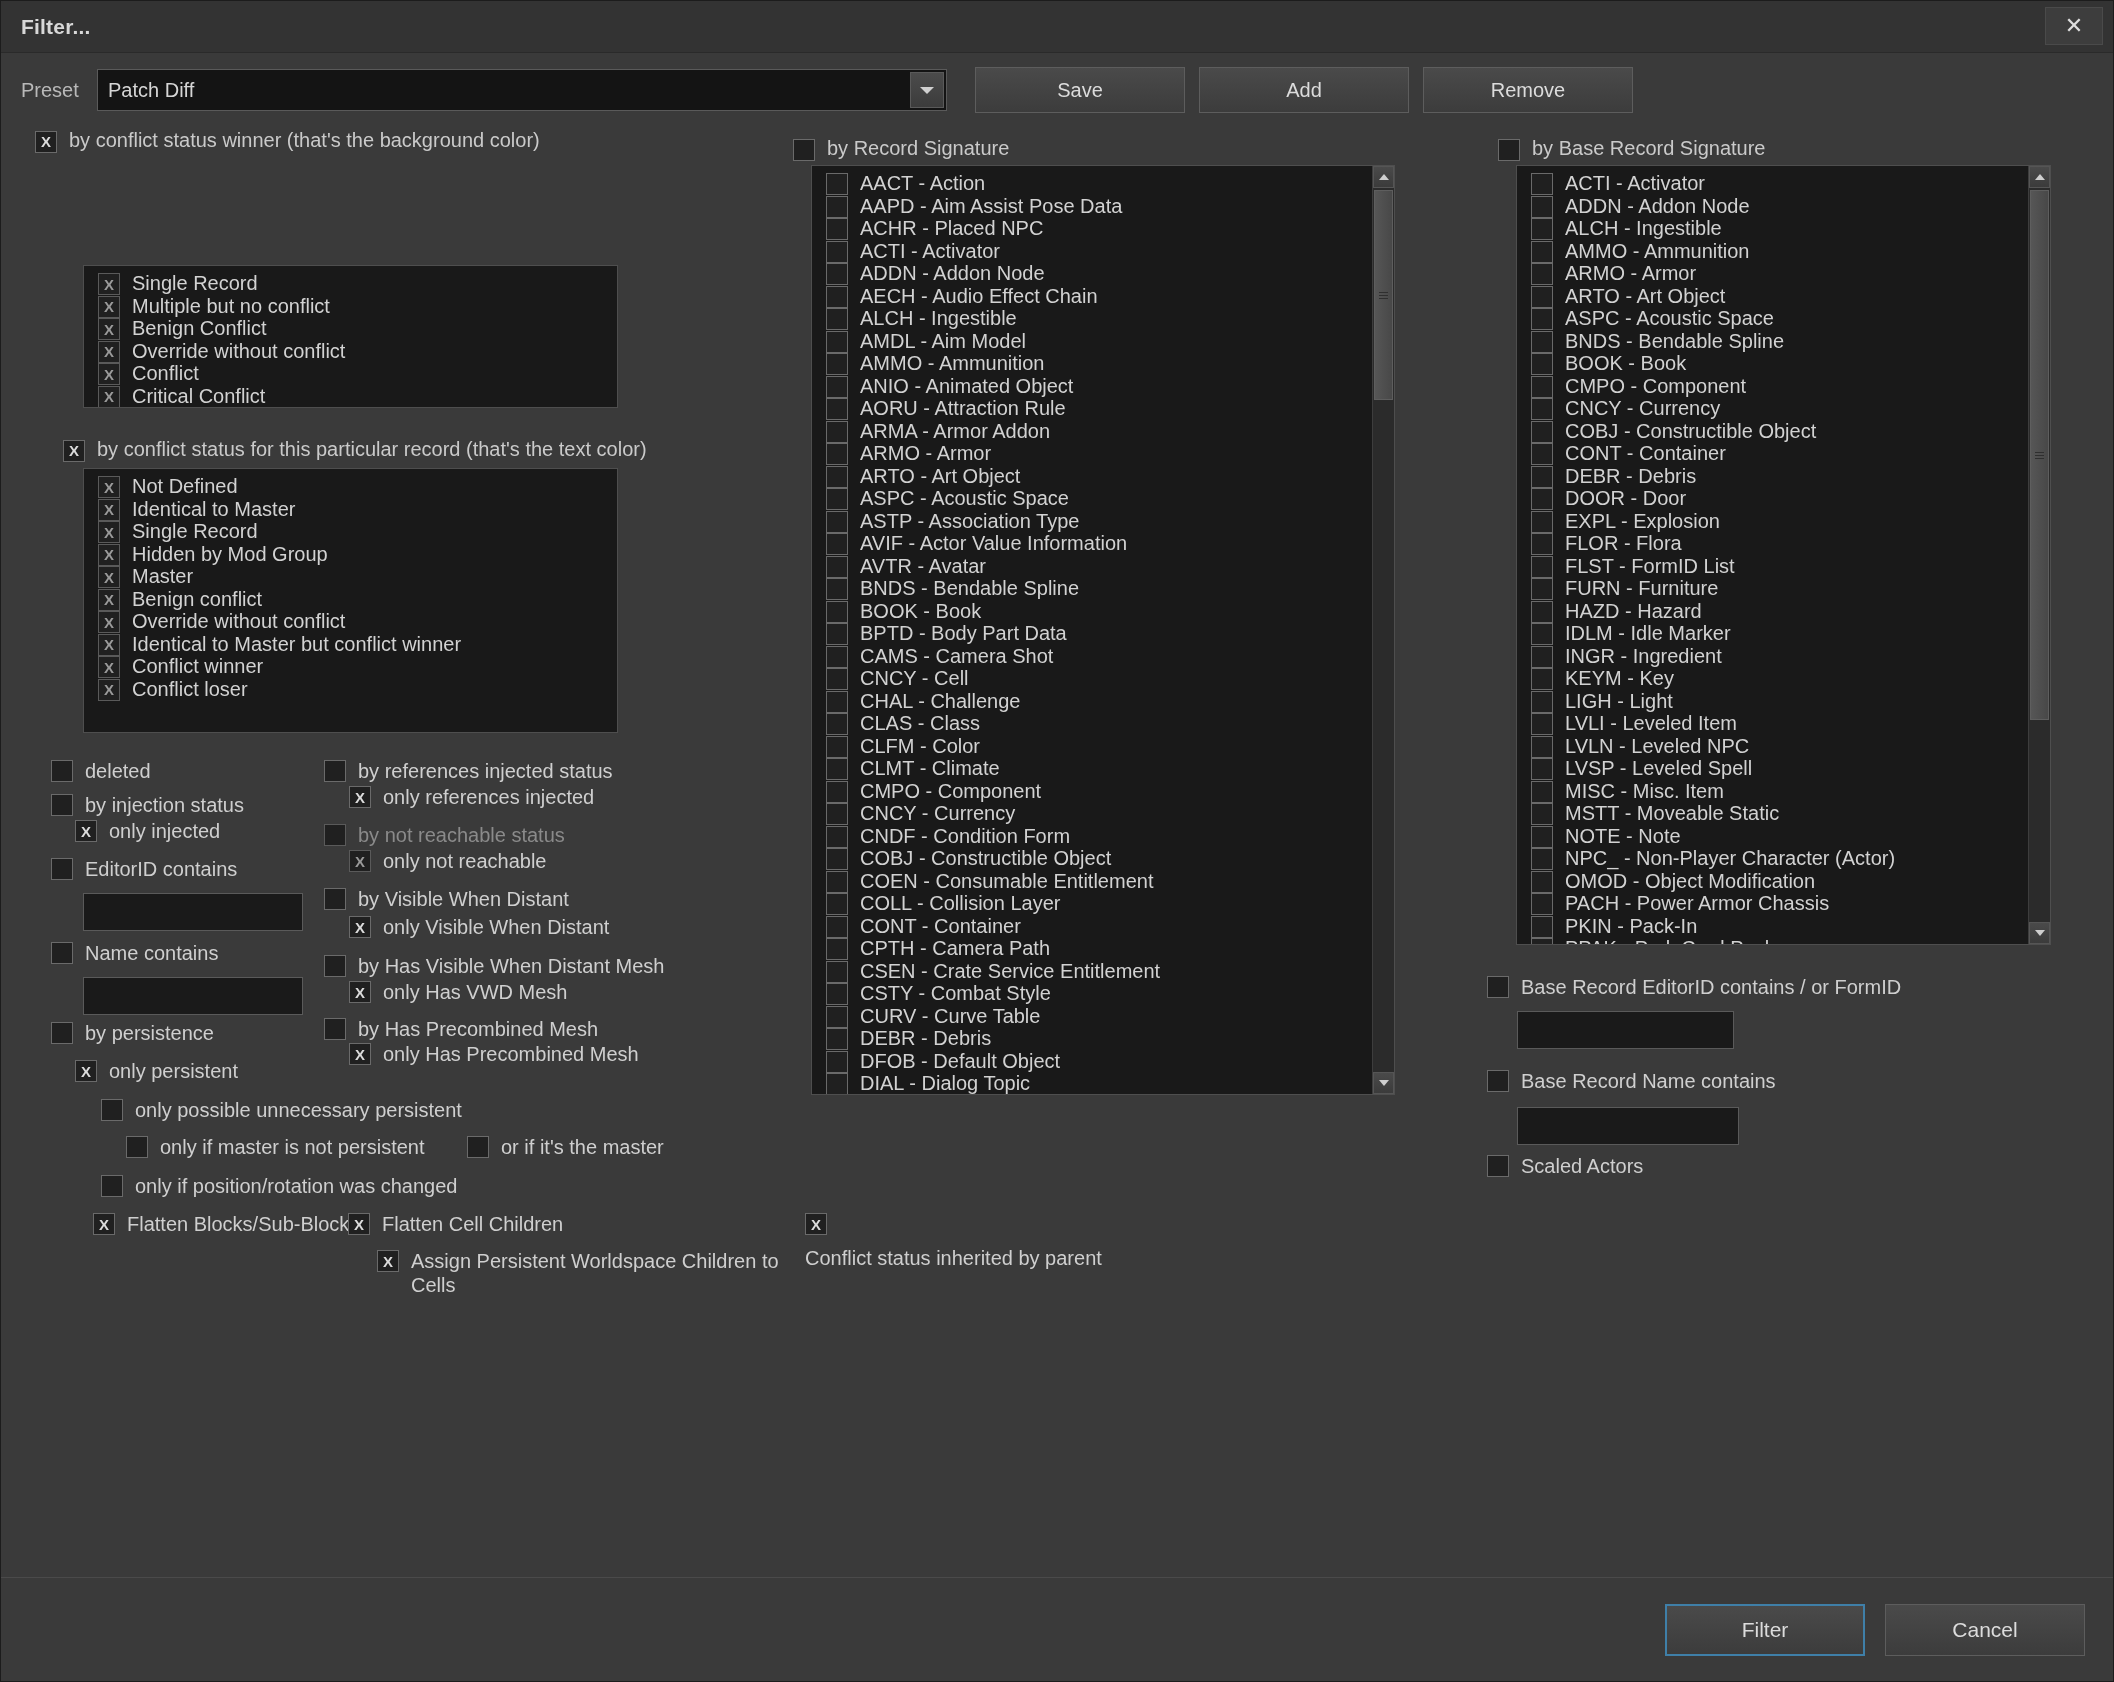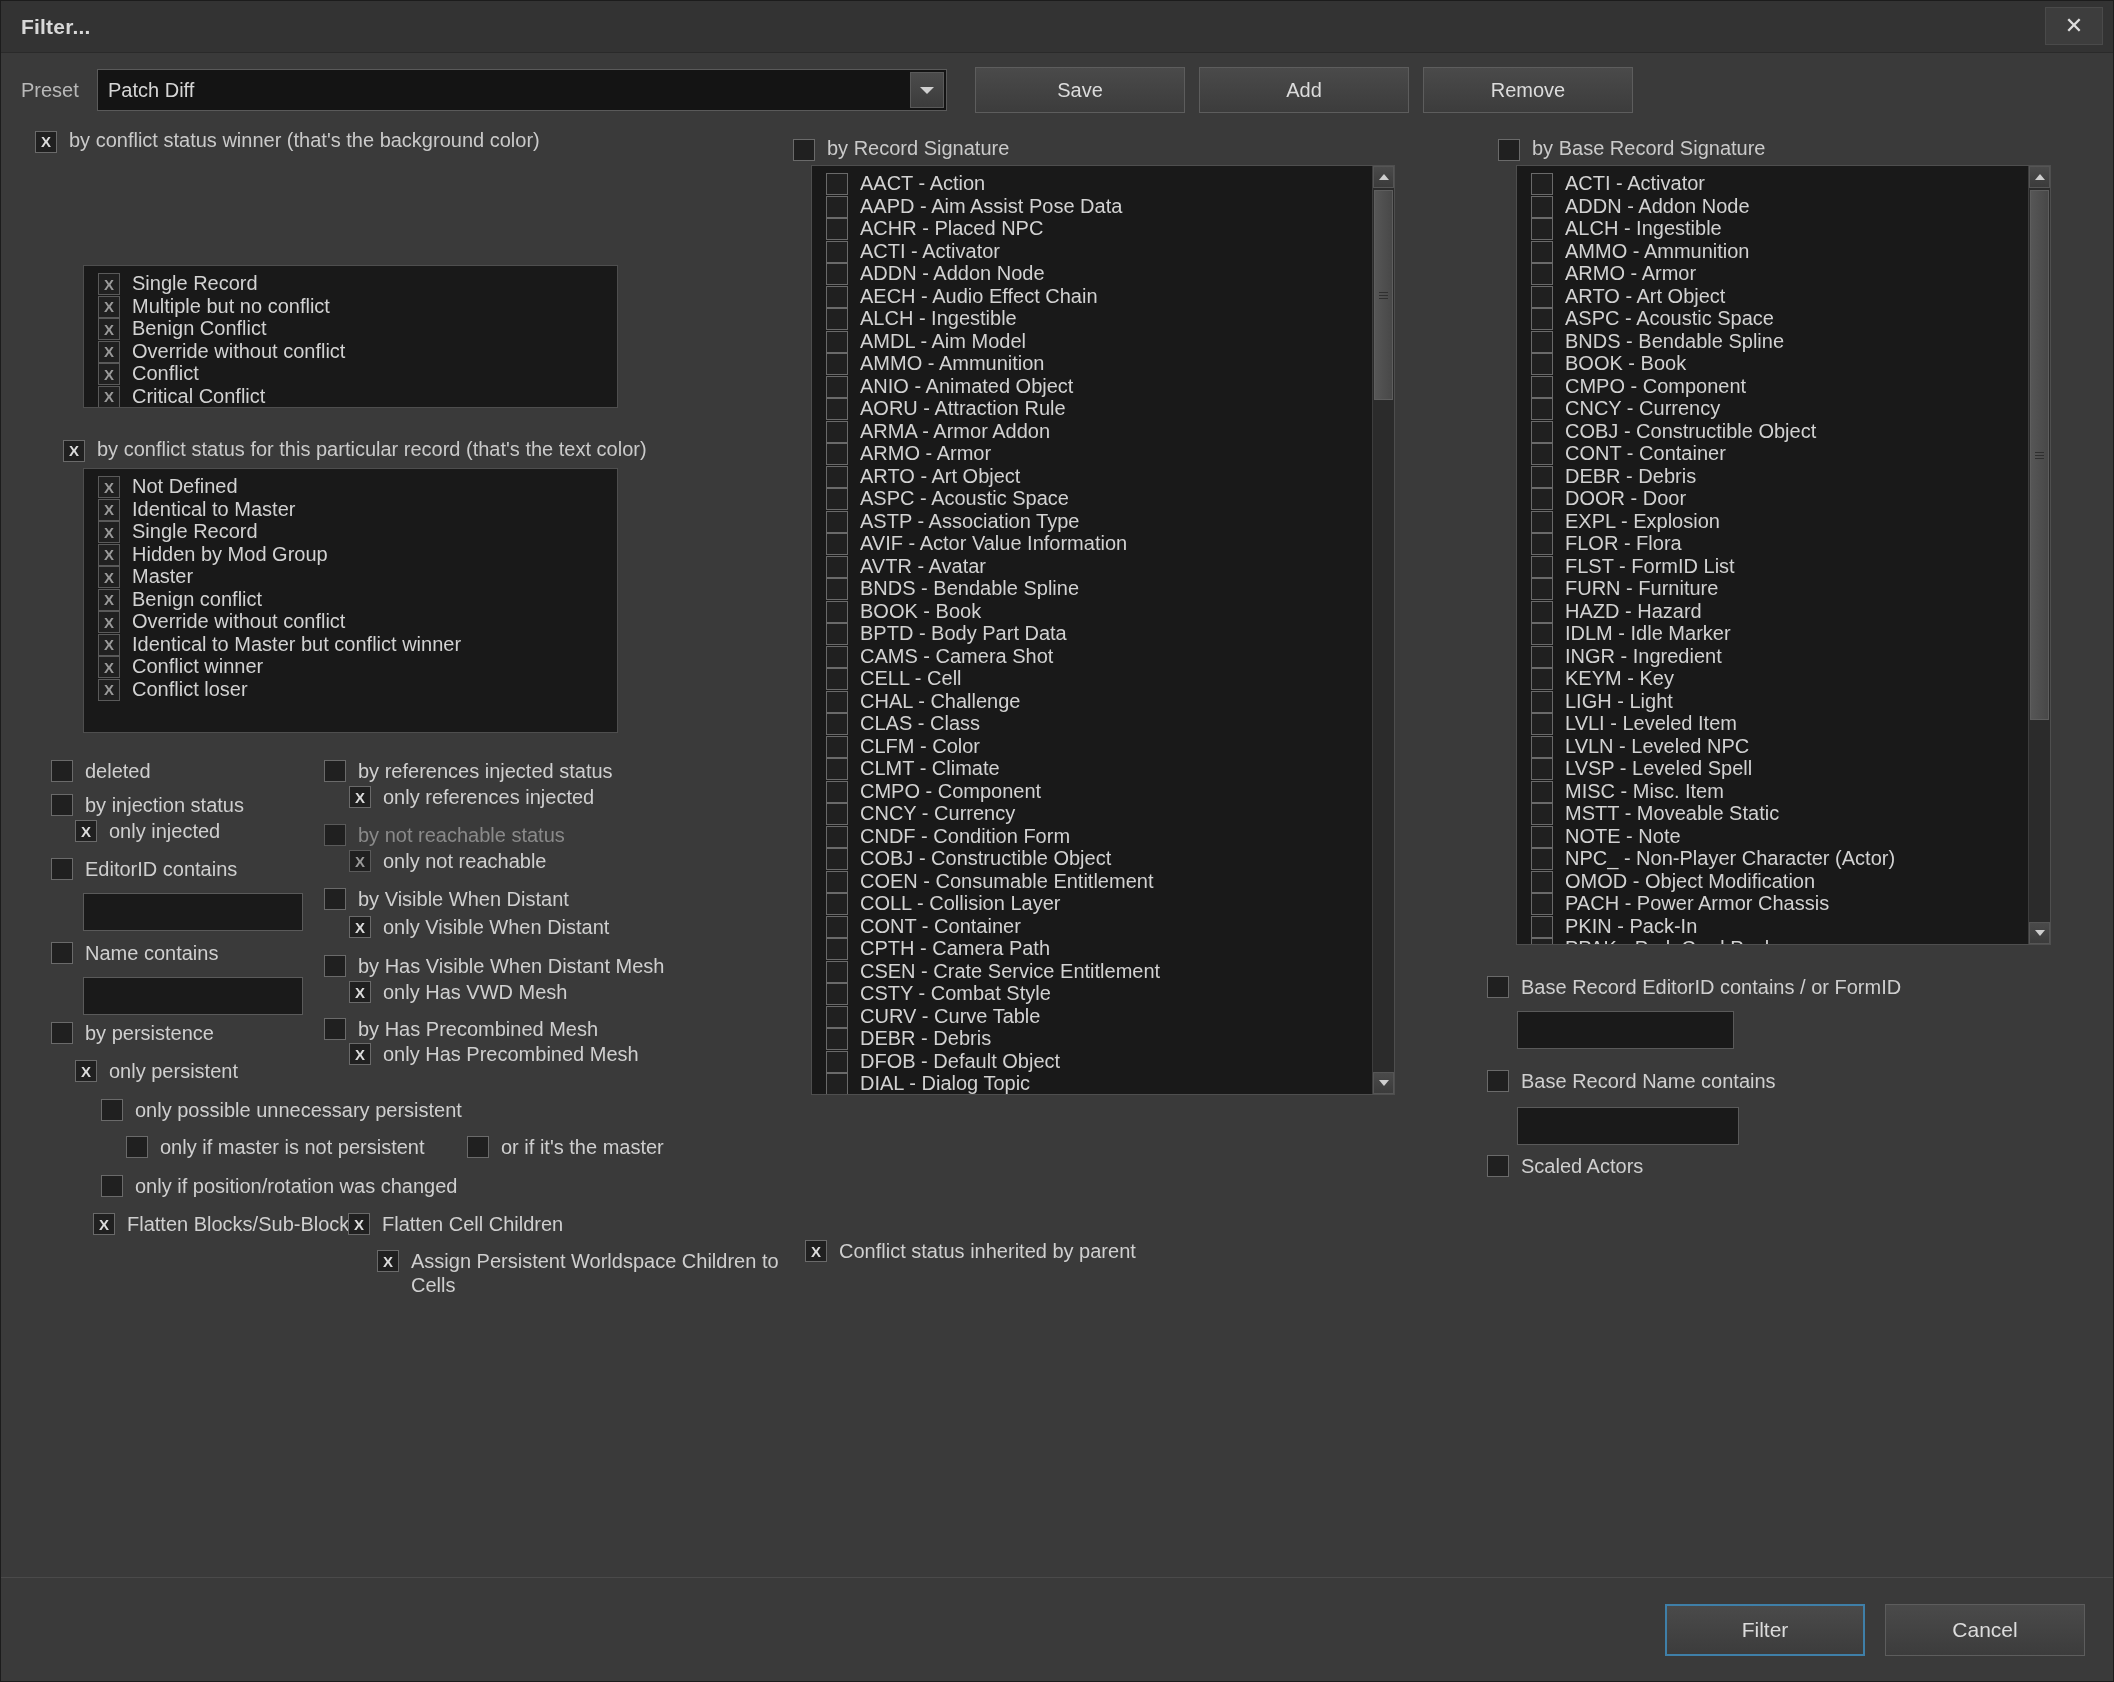--- a/index.html
+++ b/index.html
@@ -539,21 +539,21 @@
             <div class="li">
               <span class="cb"></span>
               <span class="lbl">BPTD - Body Part Data</span>
             </div>
             <div class="li">
               <span class="cb"></span>
               <span class="lbl">CAMS - Camera Shot</span>
             </div>
             <div class="li">
               <span class="cb"></span>
-              <span class="lbl">CELL - Cell</span>
+              <span class="lbl">CNCY - Cell</span>
             </div>
             <div class="li">
               <span class="cb"></span>
               <span class="lbl">CHAL - Challenge</span>
             </div>
             <div class="li">
               <span class="cb"></span>
               <span class="lbl">CLAS - Class</span>
             </div>
             <div class="li">
@@ -627,21 +627,21 @@
         <div class="scrollbar">
           <div class="sb-btn sb-up">
               <i></i>
             </div>
           <div class="sb-thumb" style="top:24px; height:210px;"></div>
           <div class="sb-btn sb-dn sb-bottom">
               <i></i>
             </div>
         </div>
       </div>
-      <div class="cbrow abs" style="left:-16px; top:1116px;">
+      <div class="cbrow abs" style="left:-16px; top:1089px;flex-direction:column;">
         <span class="cb checked"></span>
         <span class="lbl">Conflict status inherited by parent</span>
       </div>
     </div>
 
     <div class="col" id="col-right">
       <div class="grp-head abs" style="left:13px; top:6px;">
         <span class="cb"></span>
         <span class="lbl">by Base Record Signature</span>
       </div>

